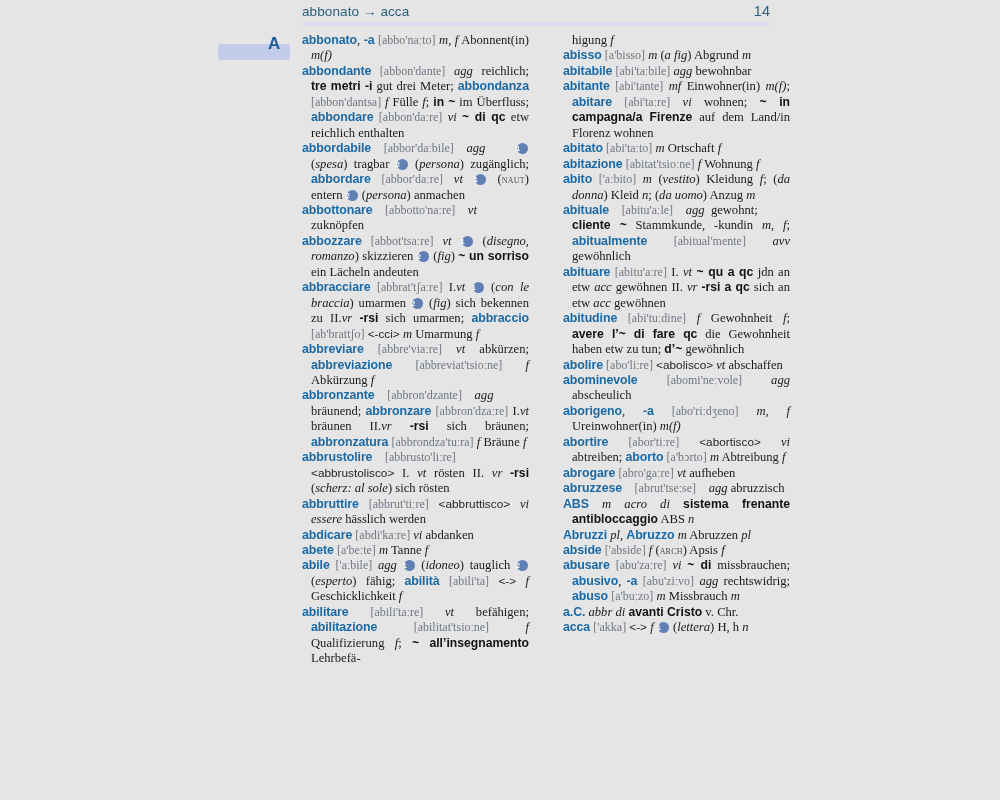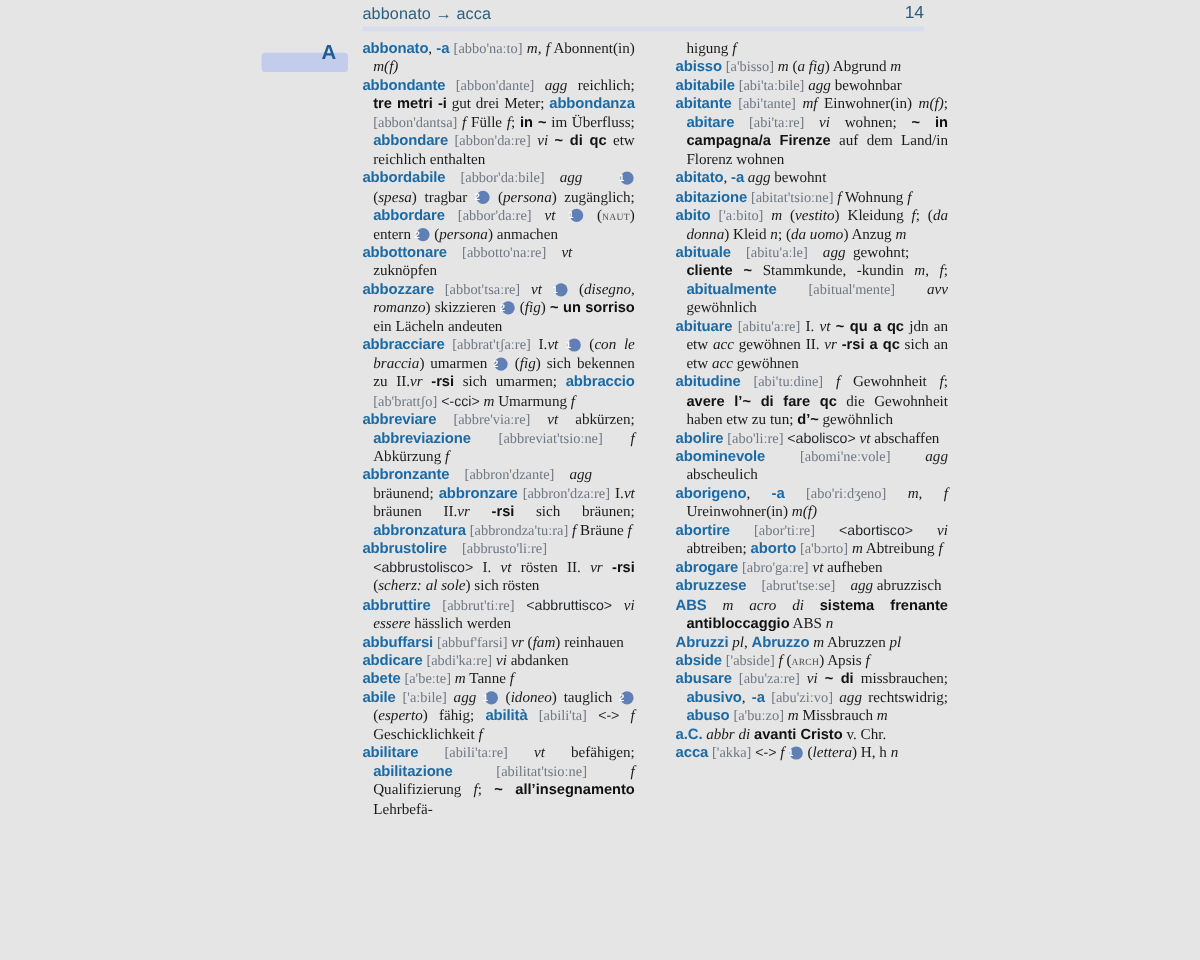--- a/index.html
+++ b/index.html
@@ -176,32 +176,31 @@
         <p class="entry"><span class="hw">abbonato</span><span>, </span><span class="hw">-a</span><span> </span><span class="ipa">[abbo'naːto]</span><span> </span><span class="gram">m, f</span><span> Abonnent(in) </span><span class="gram">m(f)</span></p>
         <p class="entry"><span class="hw">abbondante</span><span> </span><span class="ipa">[abbon'dante]</span><span> </span><span class="gram">agg</span><span> reichlich; </span><span class="bd">tre metri -i</span><span> gut drei Meter; </span><span class="hw">abbondanza</span><span> </span><span class="ipa">[abbon'dantsa]</span><span> </span><span class="gram">f</span><span> Fülle </span><span class="gram">f</span><span>; </span><span class="bd">in ~</span><span> im Überfluss; </span><span class="hw">abbondare</span><span> </span><span class="ipa">[abbon'daːre]</span><span> </span><span class="gram">vi</span><span> </span><span class="bd">~ di qc</span><span> etw reichlich enthalten</span></p>
         <p class="entry"><span class="hw">abbordabile</span><span> </span><span class="ipa">[abbor'daːbile]</span><span> </span><span class="gram">agg</span><span> </span><span class="num">1</span><span> (</span><span class="gi">spesa</span><span>) tragbar </span><span class="num">2</span><span> (</span><span class="gi">persona</span><span>) zugänglich; </span><span class="hw">abbordare</span><span> </span><span class="ipa">[abbor'daːre]</span><span> </span><span class="gram">vt</span><span> </span><span class="num">1</span><span> (</span><span class="sc">naut</span><span>) entern </span><span class="num">2</span><span> (</span><span class="gi">persona</span><span>) anmachen</span></p>
         <p class="entry"><span class="hw">abbottonare</span><span> </span><span class="ipa">[abbotto'naːre]</span><span> </span><span class="gram">vt</span><span> zuknöpfen</span></p>
         <p class="entry"><span class="hw">abbozzare</span><span> </span><span class="ipa">[abbot'tsaːre]</span><span> </span><span class="gram">vt</span><span> </span><span class="num">1</span><span> (</span><span class="gi">disegno, romanzo</span><span>) skizzieren </span><span class="num">2</span><span> (</span><span class="gi">fig</span><span>) </span><span class="bd">~ un sorriso</span><span> ein Lächeln andeuten</span></p>
         <p class="entry"><span class="hw">abbracciare</span><span> </span><span class="ipa">[abbrat'tʃaːre]</span><span> I.</span><span class="gram">vt</span><span> </span><span class="num">1</span><span> (</span><span class="gi">con le braccia</span><span>) umarmen </span><span class="num">2</span><span> (</span><span class="gi">fig</span><span>) sich bekennen zu II.</span><span class="gram">vr</span><span> </span><span class="bd">-rsi</span><span> sich umarmen; </span><span class="hw">abbraccio</span><span> </span><span class="ipa">[ab'brattʃo]</span><span> </span><span class="infl">&lt;-cci&gt;</span><span> </span><span class="gram">m</span><span> Umarmung </span><span class="gram">f</span></p>
         <p class="entry"><span class="hw">abbreviare</span><span> </span><span class="ipa">[abbre'viaːre]</span><span> </span><span class="gram">vt</span><span> abkürzen; </span><span class="hw">abbreviazione</span><span> </span><span class="ipa">[abbreviat'tsioːne]</span><span> </span><span class="gram">f</span><span> Abkürzung </span><span class="gram">f</span></p>
         <p class="entry"><span class="hw">abbronzante</span><span> </span><span class="ipa">[abbron'dzante]</span><span> </span><span class="gram">agg</span><span> bräunend; </span><span class="hw">abbronzare</span><span> </span><span class="ipa">[abbron'dzaːre]</span><span> I.</span><span class="gram">vt</span><span> bräunen II.</span><span class="gram">vr</span><span> </span><span class="bd">-rsi</span><span> sich bräunen; </span><span class="hw">abbronzatura</span><span> </span><span class="ipa">[abbrondza'tuːra]</span><span> </span><span class="gram">f</span><span> Bräune </span><span class="gram">f</span></p>
         <p class="entry"><span class="hw">abbrustolire</span><span> </span><span class="ipa">[abbrusto'liːre]</span><span> </span><span class="infl">&lt;abbrustolisco&gt;</span><span> I. </span><span class="gram">vt</span><span> rösten II. </span><span class="gram">vr</span><span> </span><span class="bd">-rsi</span><span> (</span><span class="gi">scherz: al sole</span><span>) sich rösten</span></p>
         <p class="entry"><span class="hw">abbruttire</span><span> </span><span class="ipa">[abbrut'tiːre]</span><span> </span><span class="infl">&lt;abbruttisco&gt;</span><span> </span><span class="gram">vi essere</span><span> hässlich werden</span></p>
-        <p class="entry"><span class="hw">abbuffarsi</span><span> </span><span class="ipa">[abbuf'farsi]</span><span> </span><span class="gram">vr</span><span> (</span><span class="gi">fam</span><span>) reinhauen</span></p>
         <p class="entry"><span class="hw">abdicare</span><span> </span><span class="ipa">[abdi'kaːre]</span><span> </span><span class="gram">vi</span><span> abdanken</span></p>
         <p class="entry"><span class="hw">abete</span><span> </span><span class="ipa">[a'beːte]</span><span> </span><span class="gram">m</span><span> Tanne </span><span class="gram">f</span></p>
         <p class="entry"><span class="hw">abile</span><span> </span><span class="ipa">['aːbile]</span><span> </span><span class="gram">agg</span><span> </span><span class="num">1</span><span> (</span><span class="gi">idoneo</span><span>) tauglich </span><span class="num">2</span><span> (</span><span class="gi">esperto</span><span>) fähig; </span><span class="hw">abilità</span><span> </span><span class="ipa">[abili'ta]</span><span> </span><span class="infl">&lt;-&gt;</span><span> </span><span class="gram">f</span><span> Geschicklichkeit </span><span class="gram">f</span></p>
         <p class="entry"><span class="hw">abilitare</span><span> </span><span class="ipa">[abili'taːre]</span><span> </span><span class="gram">vt</span><span> befähigen; </span><span class="hw">abilitazione</span><span> </span><span class="ipa">[abilitat'tsioːne]</span><span> </span><span class="gram">f</span><span> Qualifizierung </span><span class="gram">f</span><span>; </span><span class="bd">~ all’insegnamento</span><span> Lehrbefä-</span></p>
       </div>
     <div class="col col-right" id="col-right">
         <p class="entry cont"><span>higung </span><span class="gram">f</span></p>
         <p class="entry"><span class="hw">abisso</span><span> </span><span class="ipa">[a'bisso]</span><span> </span><span class="gram">m</span><span> (</span><span class="gi">a fig</span><span>) Abgrund </span><span class="gram">m</span></p>
         <p class="entry"><span class="hw">abitabile</span><span> </span><span class="ipa">[abi'taːbile]</span><span> </span><span class="gram">agg</span><span> bewohnbar</span></p>
         <p class="entry"><span class="hw">abitante</span><span> </span><span class="ipa">[abi'tante]</span><span> </span><span class="gram">mf</span><span> Einwohner(in) </span><span class="gram">m(f)</span><span>; </span><span class="hw">abitare</span><span> </span><span class="ipa">[abi'taːre]</span><span> </span><span class="gram">vi</span><span> wohnen; </span><span class="bd">~ in campagna/a Firenze</span><span> auf dem Land/in Florenz wohnen</span></p>
-        <p class="entry"><span class="hw">abitato</span><span>, </span><span class="hw">-a</span><span> </span><span class="gram">agg</span><span> bewohnt</span></p>
+        <p class="entry"><span class="hw">abitato</span><span> </span><span class="ipa">[abi'taːto]</span><span> </span><span class="gram">m</span><span> Ortschaft </span><span class="gram">f</span></p>
         <p class="entry"><span class="hw">abitazione</span><span> </span><span class="ipa">[abitat'tsioːne]</span><span> </span><span class="gram">f</span><span> Wohnung </span><span class="gram">f</span></p>
         <p class="entry"><span class="hw">abito</span><span> </span><span class="ipa">['aːbito]</span><span> </span><span class="gram">m</span><span> (</span><span class="gi">vestito</span><span>) Kleidung </span><span class="gram">f</span><span>; (</span><span class="gi">da donna</span><span>) Kleid </span><span class="gram">n</span><span>; (</span><span class="gi">da uomo</span><span>) Anzug </span><span class="gram">m</span></p>
         <p class="entry"><span class="hw">abituale</span><span> </span><span class="ipa">[abitu'aːle]</span><span> </span><span class="gram">agg</span><span> gewohnt; </span><span class="bd">cliente ~</span><span> Stammkunde, -kundin </span><span class="gram">m, f</span><span>; </span><span class="hw">abitualmente</span><span> </span><span class="ipa">[abitual'mente]</span><span> </span><span class="gram">avv</span><span> gewöhnlich</span></p>
         <p class="entry"><span class="hw">abituare</span><span> </span><span class="ipa">[abitu'aːre]</span><span> I. </span><span class="gram">vt</span><span> </span><span class="bd">~ qu a qc</span><span> jdn an etw </span><span class="gram">acc</span><span> gewöhnen II. </span><span class="gram">vr</span><span> </span><span class="bd">-rsi a qc</span><span> sich an etw </span><span class="gram">acc</span><span> gewöhnen</span></p>
         <p class="entry"><span class="hw">abitudine</span><span> </span><span class="ipa">[abi'tuːdine]</span><span> </span><span class="gram">f</span><span> Gewohnheit </span><span class="gram">f</span><span>; </span><span class="bd">avere l’~ di fare qc</span><span> die Gewohnheit haben etw zu tun; </span><span class="bd">d’~</span><span> gewöhnlich</span></p>
         <p class="entry"><span class="hw">abolire</span><span> </span><span class="ipa">[abo'liːre]</span><span> </span><span class="infl">&lt;abolisco&gt;</span><span> </span><span class="gram">vt</span><span> abschaffen</span></p>
         <p class="entry"><span class="hw">abominevole</span><span> </span><span class="ipa">[abomi'neːvole]</span><span> </span><span class="gram">agg</span><span> abscheulich</span></p>
         <p class="entry"><span class="hw">aborigeno</span><span>, </span><span class="hw">-a</span><span> </span><span class="ipa">[abo'riːdʒeno]</span><span> </span><span class="gram">m, f</span><span> Ureinwohner(in) </span><span class="gram">m(f)</span></p>
         <p class="entry"><span class="hw">abortire</span><span> </span><span class="ipa">[abor'tiːre]</span><span> </span><span class="infl">&lt;abortisco&gt;</span><span> </span><span class="gram">vi</span><span> abtreiben; </span><span class="hw">aborto</span><span> </span><span class="ipa">[a'bɔrto]</span><span> </span><span class="gram">m</span><span> Abtreibung </span><span class="gram">f</span></p>
         <p class="entry"><span class="hw">abrogare</span><span> </span><span class="ipa">[abro'gaːre]</span><span> </span><span class="gram">vt</span><span> aufheben</span></p>

